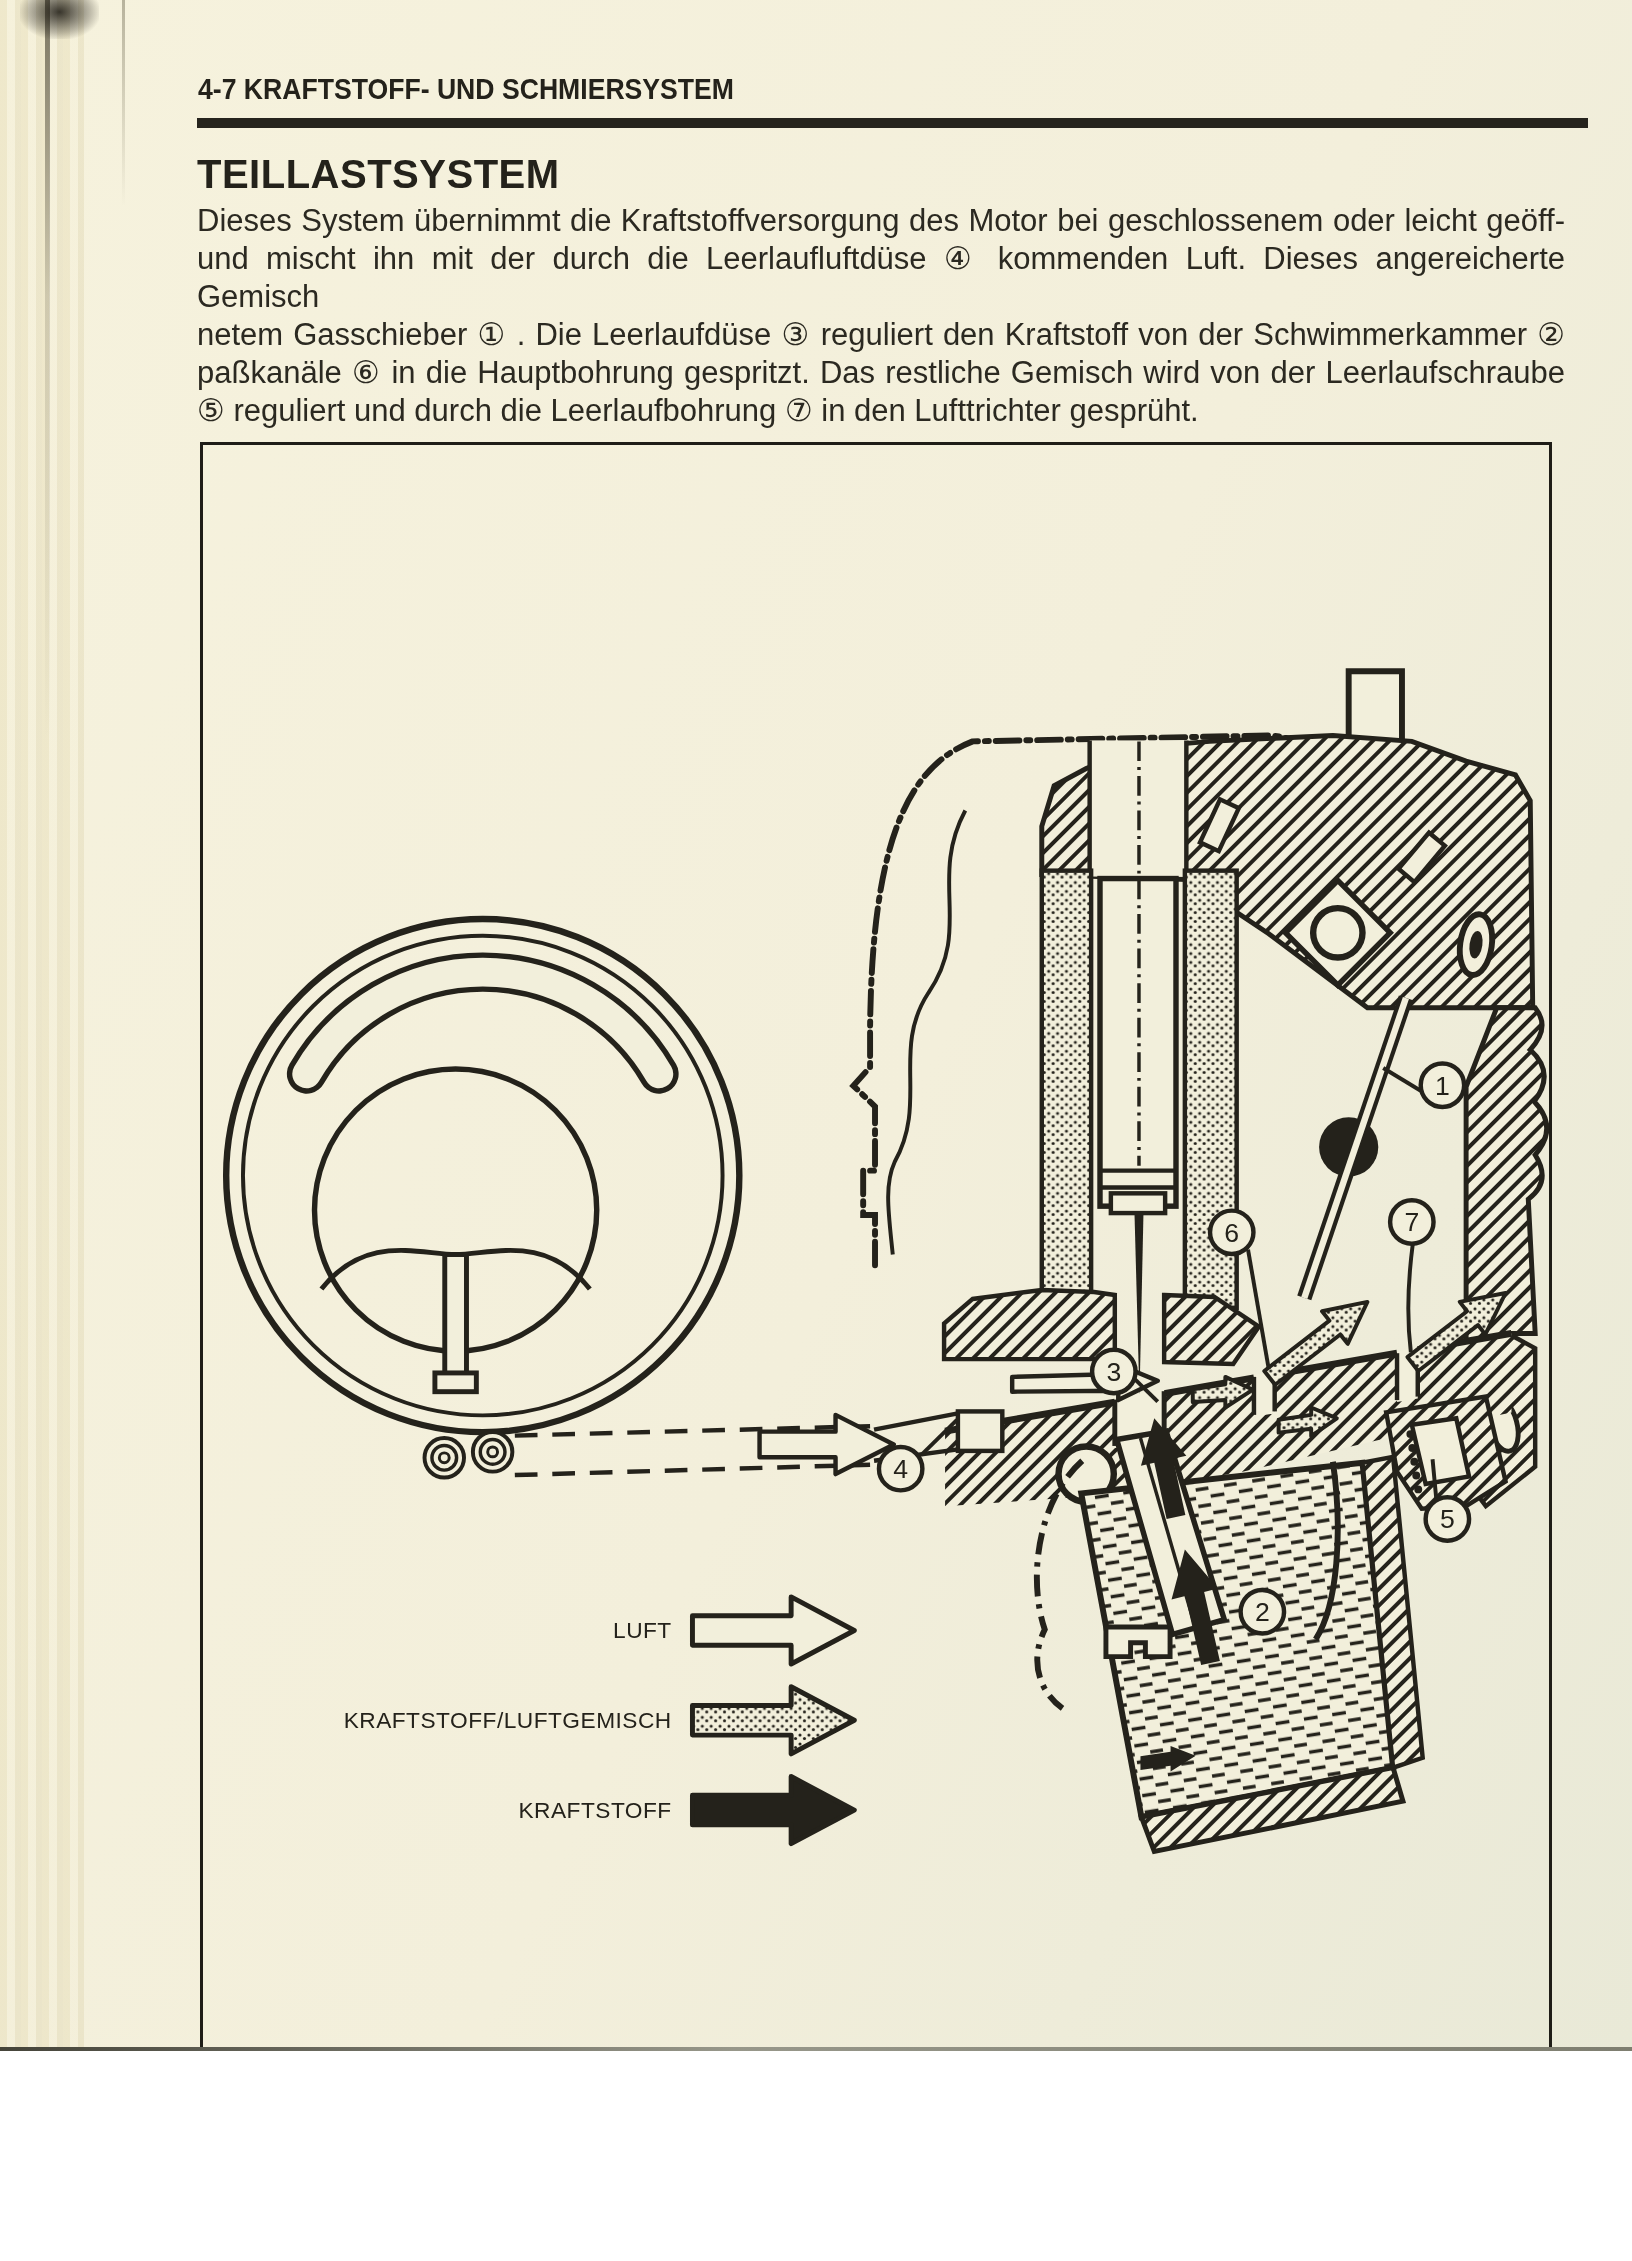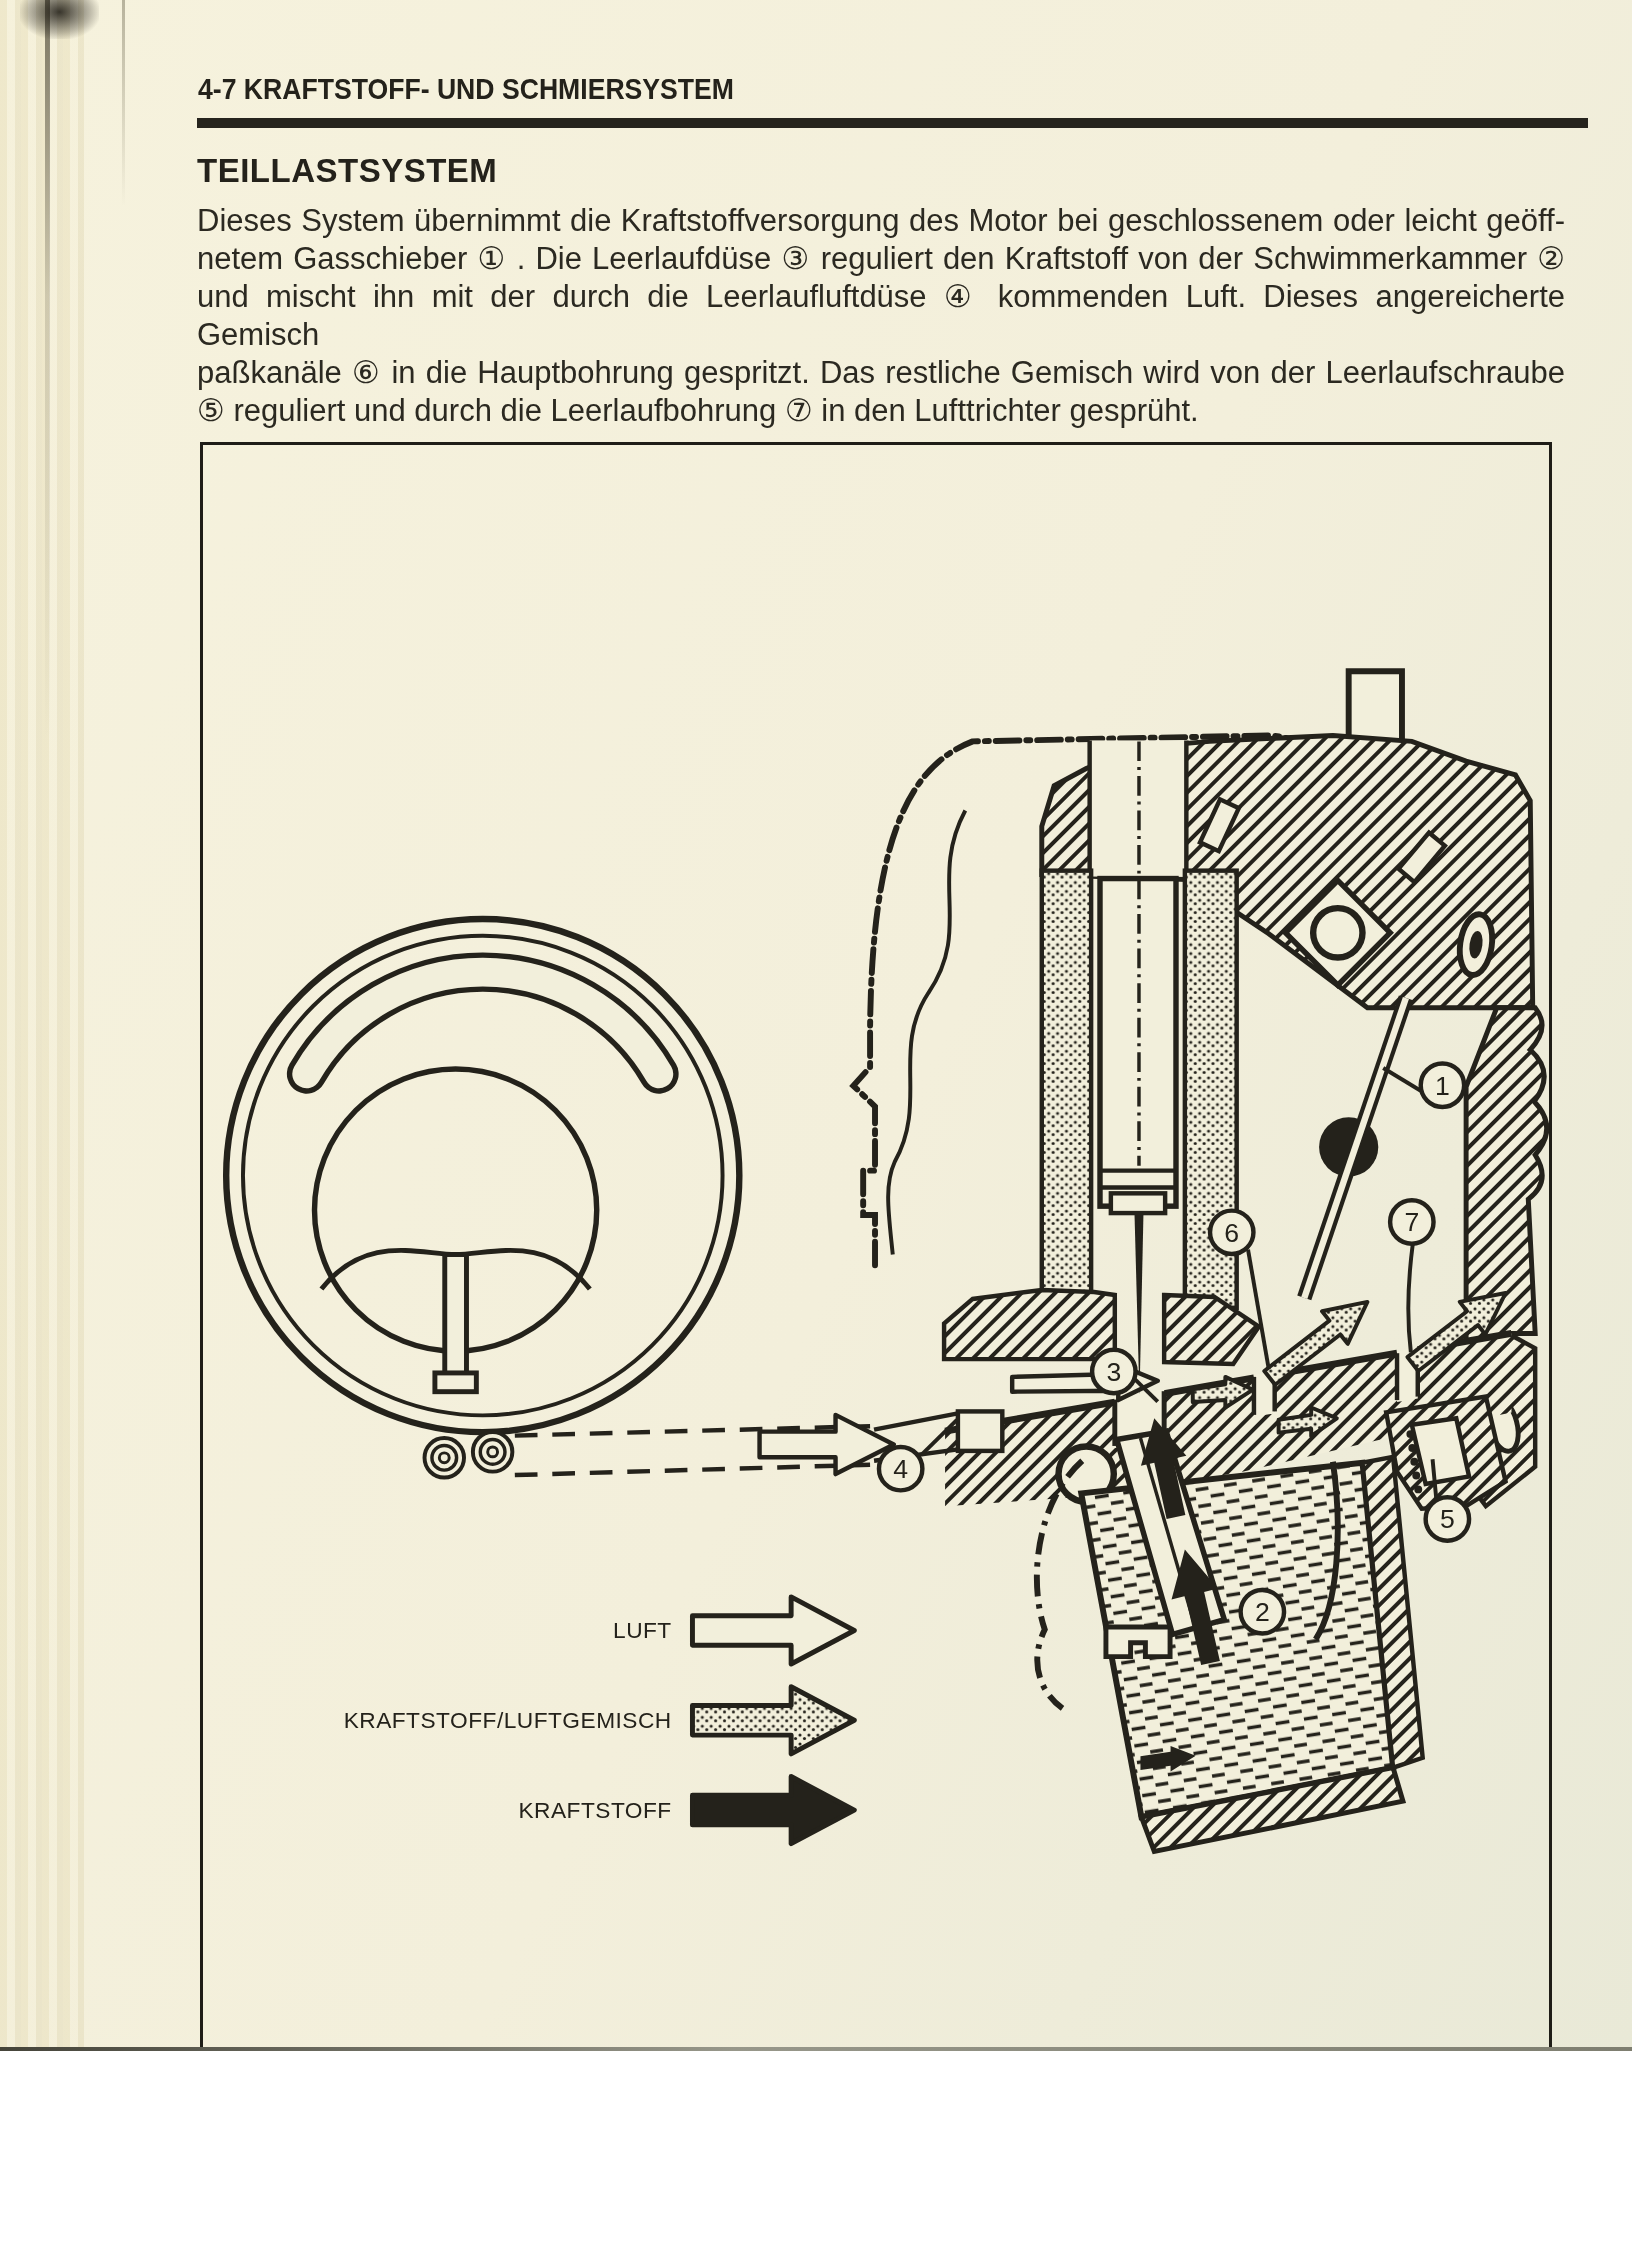--- a/index.html
+++ b/index.html
@@ -14,21 +14,21 @@
   .edge-line2{position:absolute;left:122px;top:0;width:3px;height:207px;
      background:linear-gradient(180deg,rgba(90,84,60,.4),rgba(90,84,60,0));}
   .corner-smudge{position:absolute;left:20px;top:-15px;width:79px;height:54px;
      background:radial-gradient(ellipse at center,rgba(25,22,16,.85) 0%,rgba(25,22,16,.25) 55%,rgba(25,22,16,0) 75%);}
   .bottom-strip{position:absolute;left:0;bottom:0;width:100%;height:4.4px;
      background:linear-gradient(90deg,#45443a 0%,#97978a 45%,#7e7e70 100%);}
 
   .header{position:absolute;left:198px;top:72px;font-size:28px;font-weight:800;
      letter-spacing:0px;color:#24221b;transform:scale(.95,1.08);transform-origin:left top;white-space:nowrap;}
   .rule{position:absolute;left:197px;top:118px;width:1391px;height:10.4px;background:#26241d;}
-  .title{position:absolute;left:197px;top:152px;font-size:33px;font-weight:800;color:#24221b;letter-spacing:0.5px;}
+  .title{position:absolute;left:197px;top:152px;font-size:40px;font-weight:800;color:#24221b;letter-spacing:0.5px;}
   .para{position:absolute;left:197px;top:202px;width:1368px;font-size:31px;line-height:38px;color:#2b2921;}
   .pline{text-align:justify;text-align-last:justify;white-space:normal;}
   .pline--last{text-align-last:left;}
 
   .diagram-frame{position:absolute;left:200px;top:442px;width:1346px;height:1622px;
      border:3px solid #1f1d17;}
   svg{display:block;}
   text{font-family:"Liberation Sans","DejaVu Sans",sans-serif;}
   .callout-num{font-size:54px;fill:#24221b;}
   .legend-label{font-size:46px;fill:#24221b;letter-spacing:1px;}
@@ -41,22 +41,22 @@
   <div class="edge-line"></div>
   <div class="edge-line2"></div>
   <div class="corner-smudge"></div>
 
   <div class="header">4-7  KRAFTSTOFF- UND SCHMIERSYSTEM</div>
   <div class="rule"></div>
   <div class="title">TEILLASTSYSTEM</div>
 
   <div class="para">
     <div class="pline">Dieses System übernimmt die Kraftstoffversorgung des Motor bei geschlossenem oder leicht geöff-</div>
+    <div class="pline">und mischt ihn mit der durch die Leerlaufluftdüse ④ kommenden Luft. Dieses angereicherte Gemisch</div>
     <div class="pline">netem Gasschieber ① . Die Leerlaufdüse ③ reguliert den Kraftstoff von der Schwimmerkammer ②</div>
-    <div class="pline">und mischt ihn mit der durch die Leerlaufluftdüse ④ kommenden Luft. Dieses angereicherte Gemisch</div>
     <div class="pline">paßkanäle ⑥ in die Hauptbohrung gespritzt. Das restliche Gemisch wird von der Leerlaufschraube</div>
     <div class="pline pline--last">⑤ reguliert und durch die Leerlaufbohrung ⑦ in den Lufttrichter gesprüht.</div>
   </div>
 
   <div class="diagram-frame">
   <svg width="1346" height="1622" viewBox="0 0 2728 3286">
     <defs>
       <pattern id="hatch" width="24" height="24" patternUnits="userSpaceOnUse" patternTransform="rotate(45)">
         <rect width="24" height="24" fill="#f2efdb"></rect>
         <line x1="12" y1="0" x2="12" y2="24" stroke="#24221b" stroke-width="8"></line>

